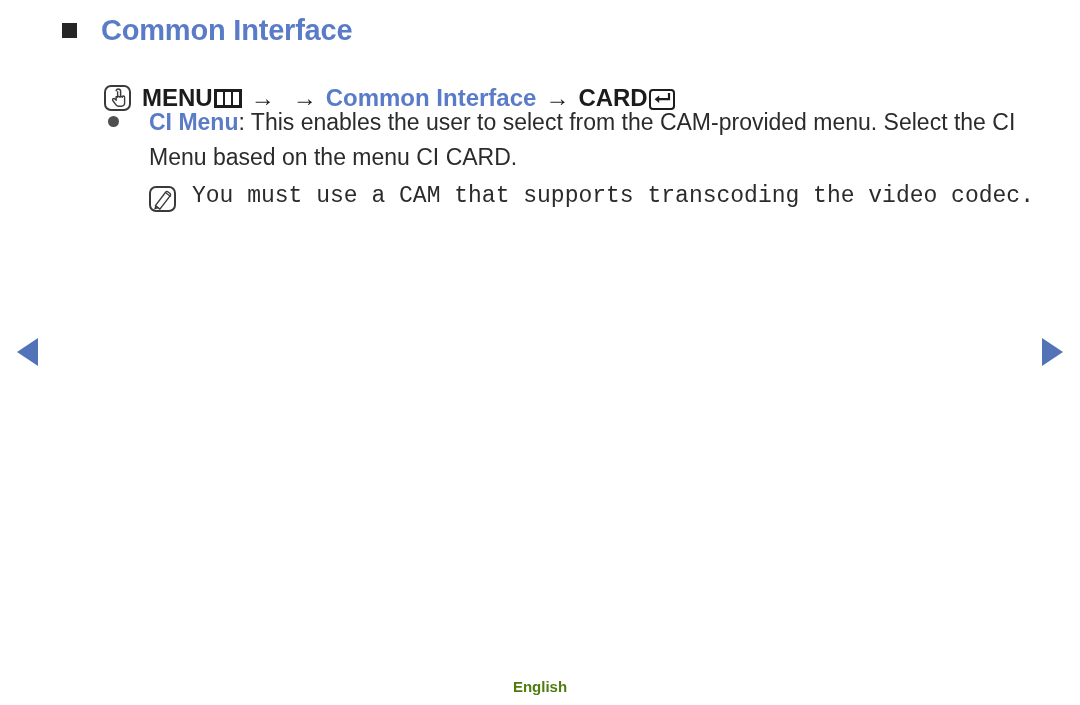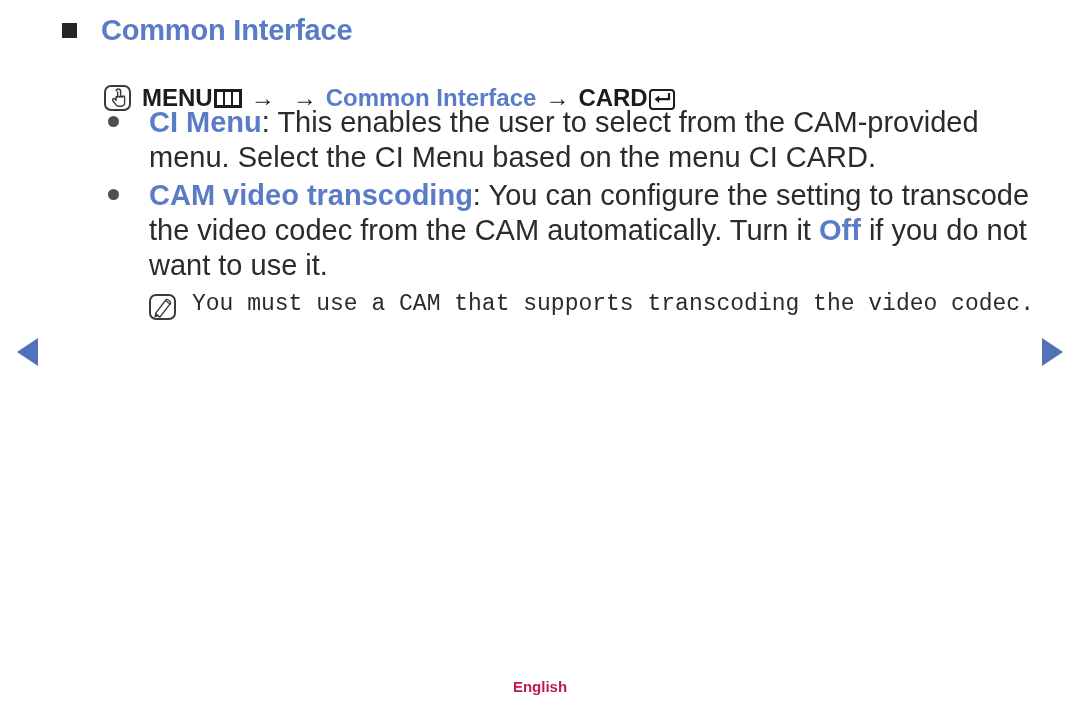--- a/index.html
+++ b/index.html
@@ -120,21 +120,21 @@
   .bullet-dot {
     flex: 0 0 auto;
     width: 11px;
     height: 11px;
     border-radius: 50%;
     background: #4f4f4f;
     margin-top: 11px;
     margin-right: 30px;
   }
   .bullet-text {
-    font-size: 29px;
+    font-size: 23px;
     line-height: 35px;
     color: #2b2b2b;
     flex: 1 1 auto;
   }
   .kw { color: #5a7cc8; font-weight: bold; }
 
   
   .note-row {
     display: flex;
     align-items: flex-start;
@@ -183,21 +183,21 @@
 
   
   .footer-lang {
     position: absolute;
     left: 0;
     right: 0;
     top: 678px;
     text-align: center;
     font-size: 15px;
     font-weight: bold;
-    color: #be185d;
+    color: #4d7c0f;
   }
 </style>
 </head>
 <body>
 
 <div class="page-heading">
   <span class="heading-square"></span>
   <span class="heading-text">Common Interface</span>
 </div>
 
@@ -227,26 +227,20 @@
 
 <div class="body-block">
 
   <div class="bullet-row">
     <span class="bullet-dot"></span>
     <div class="bullet-text">
       <span class="kw">CI Menu</span><span>: </span><span>This enables the user to select from the CAM-provided menu. Select the CI Menu based on the menu CI CARD.</span>
     </div>
   </div>
 
-  <div class="bullet-row">
-    <span class="bullet-dot"></span>
-    <div class="bullet-text">
-      <span class="kw">CAM video transcoding</span><span>: </span><span>You can configure the setting to transcode the video codec from the CAM automatically. Turn it </span><span class="kw">Off</span><span> if you do not want to use it.</span>
-    </div>
-  </div>
 
   <div class="note-row">
     <span class="icon-note">
       <svg width="21" height="20" viewBox="0 0 21 20">
         <path d="M2.4 15.6 L12.6 2.3 c0.6-0.8 1.8-0.9 2.6-0.3 l1.6 1.2 c0.8 0.6 0.9 1.8 0.3 2.6 L6.9 19.1 z" fill="#ffffff" stroke="#3a3a3a" stroke-width="1.4" stroke-linejoin="round"></path>
         <path d="M13.0 2.9 L17.6 6.4" fill="none" stroke="#3a3a3a" stroke-width="1.2"></path>
         <path d="M2.4 15.6 L1.0 19.6 L5.0 18.6 Z" fill="#3a3a3a"></path>
       </svg>
     </span>
     <div class="note-text">You must use a CAM that supports transcoding the video codec.</div>

